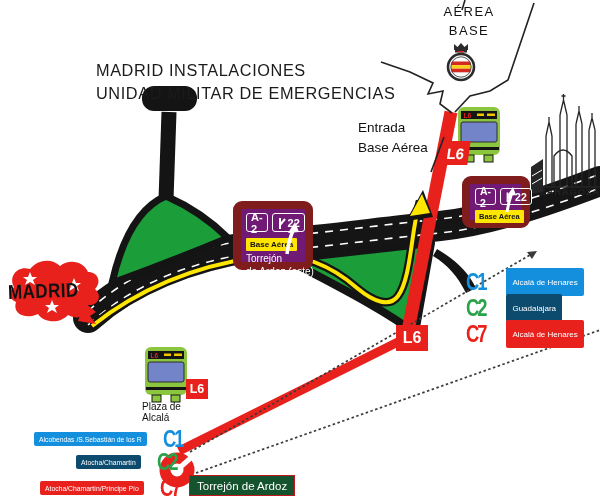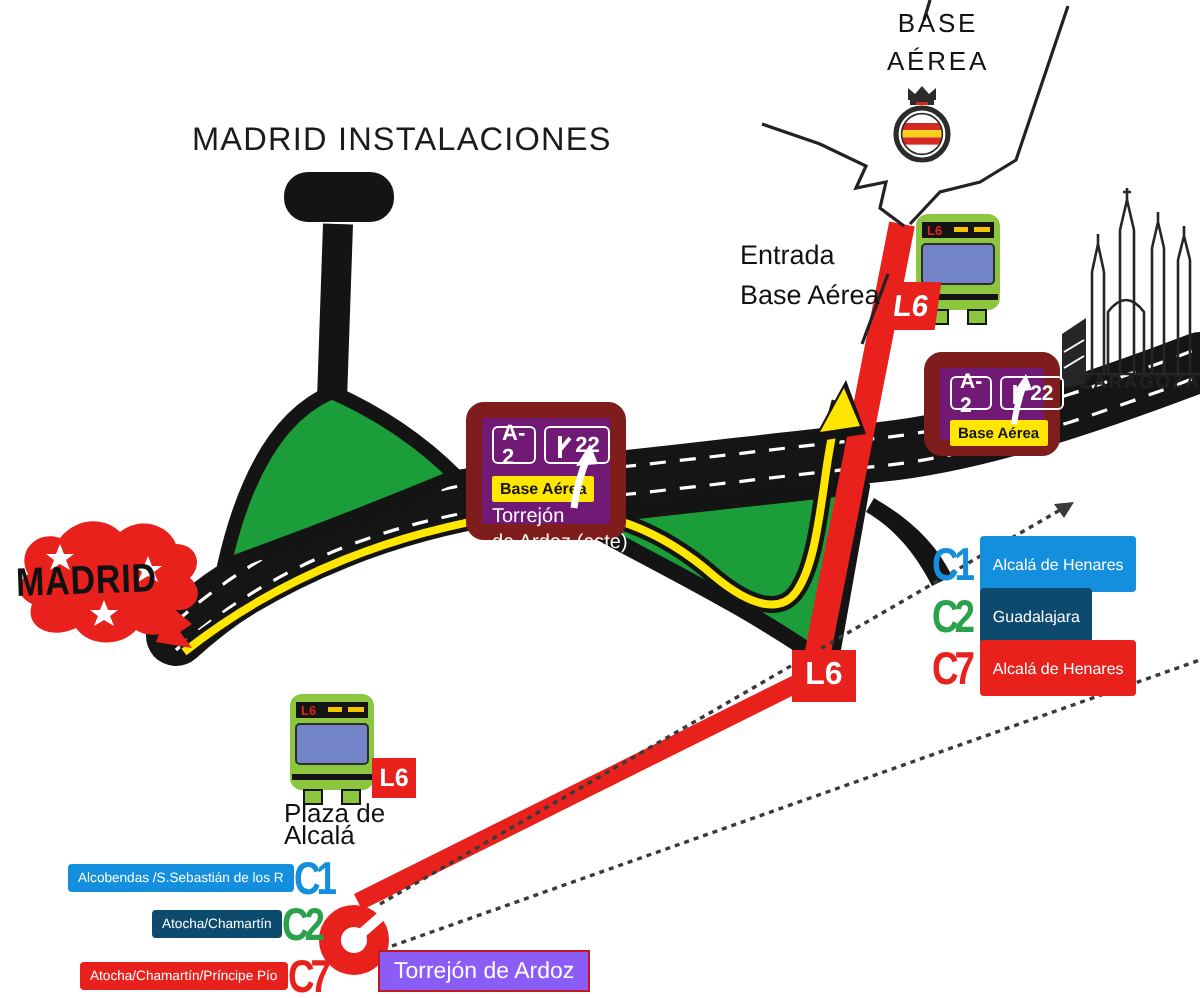--- a/index.html
+++ b/index.html
@@ -5,21 +5,21 @@
   html,body{margin:0;padding:0;background:#fff;}
   #stage{position:relative;width:600px;height:499px;background:#ffffff;overflow:hidden;
          font-family:"Liberation Sans",sans-serif;}
   #artwork{position:absolute;left:0;top:0;z-index:0;}
   .abs{position:absolute;z-index:2;}
 
   .map-title{left:96px;top:59px;font-size:16.3px;line-height:23px;letter-spacing:.6px;
              color:#1b1b1b;font-weight:500;white-space:nowrap;}
   .base-top{left:436px;top:2px;width:66px;text-align:center;font-size:13px;line-height:19px;
             letter-spacing:1.4px;color:#111;font-weight:500;}
-  .entrada{left:358px;top:118px;font-size:13.5px;line-height:20px;color:#111;white-space:nowrap;margin-left:12px;}
+  .entrada{left:358px;top:118px;font-size:13.5px;line-height:20px;color:#111;white-space:nowrap;}
   .zaragoza{left:540px;top:186px;width:62px;font-size:9.5px;font-weight:700;letter-spacing:.8px;
             color:#222;white-space:nowrap;}
   .madrid{left:8px;top:281px;width:94px;font-size:20px;font-weight:800;color:#111;
           transform:rotate(-2deg) scaleX(.85);transform-origin:left center;
           letter-spacing:.5px;white-space:nowrap;}
 
   
   .sign{position:absolute;z-index:3;background:#701a75;border:8px solid #7f1d1d;border-radius:9px;
         box-sizing:border-box;padding:4px 5px;}
   .sign-row{display:flex;gap:4px;}
@@ -33,32 +33,32 @@
   .sign-arrow{position:absolute;right:5px;bottom:6px;}
 
   
   .l6{position:absolute;z-index:4;background:#e8211d;color:#fff;font-weight:700;
       display:flex;align-items:center;justify-content:center;}
   .l6-top{left:442px;top:141px;width:27px;height:24px;font-size:15px;transform:skewX(-8deg);}
   .l6-mid{left:396px;top:325px;width:32px;height:26px;font-size:16px;}
   .l6-small{left:186px;top:379px;width:22px;height:20px;font-size:12.5px;}
 
   
-  .crow{position:absolute;z-index:3;display:flex;align-items:center;gap:0;height:22px;}
+  .crow{position:absolute;z-index:3;display:flex;align-items:center;gap:16px;height:22px;}
   .clogo{font-weight:700;font-size:23px;letter-spacing:-2.5px;transform:scaleX(.8);
          transform-origin:left center;display:inline-block;line-height:1;}
   .c1{color:#138fdd}.c2{color:#2aa24b}.c7{color:#e8211d}
   .bg-c1{background:#138fdd}.bg-c2{background:#0c4a6e}.bg-c7{background:#e8211d}
   .dbox{color:#fff;font-size:8px;height:28px;display:flex;align-items:center;padding:0 6px;
         border-radius:2px;white-space:nowrap;font-weight:500;}
   .obox{color:#fff;font-size:6.8px;height:14px;display:flex;align-items:center;padding:0 5px;
         border-radius:2px;white-space:nowrap;font-weight:500;}
 
-  .plaza{left:142px;top:402px;font-size:13px;line-height:10.5px;color:#111;}
-  .station-box{left:189px;top:475px;height:19px;background:#8b5cf6;border:1px solid #c0181c;
+  .plaza{left:142px;top:402px;font-size:10px;line-height:10.5px;color:#111;}
+  .station-box{left:189px;top:475px;height:19px;background:#14532d;border:1px solid #c0181c;
                color:#fff;font-size:11.5px;display:flex;align-items:center;padding:0 7px;
                white-space:nowrap;z-index:3;}
   .busicon{position:absolute;z-index:3;}
 </style>
 </head>
 <body>
 
 <div id="stage">
 
   <svg id="artwork" width="600" height="499" viewBox="0 0 600 499">
@@ -123,25 +123,26 @@
       <path d="M546,187 V136 M552,187 V136 M546,136 L549,122 L552,136 M549,122 V117"></path>
       <path d="M560,187 V115 M567,187 V115 M560,115 L563.5,100 L567,115 M563.5,100 V94 M561.5,96 H565.5"></path>
       <path d="M554,187 V156 Q563,144 572,156 V187"></path>
       <path d="M576,187 V124 M582,187 V124 M576,124 L579,111 L582,124 M579,111 V106"></path>
       <path d="M589,187 V130 M595,187 V130 M589,130 L592,118 L595,130 M592,118 V113"></path>
     </g>
   </svg>
 
   <div class="abs map-title">
     <div>MADRID INSTALACIONES</div>
+    <div>UNIDAD MILITAR DE EMERGENCIAS</div>
   </div>
 
   <div class="abs base-top">
+    <div>AÉREA</div>
     <div>BASE</div>
-    <div>AÉREA</div>
   </div>
 
   <svg class="abs" style="left:441px;top:40px;" width="40" height="46" viewBox="0 0 40 46">
     <polygon points="13,10 13,4 16.5,7 20,3 23.5,7 27,4 27,10" fill="#2b2b2b"></polygon>
     <rect x="14" y="10" width="12" height="2.5" fill="#2b2b2b"></rect>
     <rect x="17" y="11" width="6" height="1.5" fill="#d22a22"></rect>
     <circle cx="20" cy="27" r="13" fill="#fdfdfd" stroke="#2b2b2b" stroke-width="2.6"></circle>
     <clipPath id="embclip">
         <circle cx="20" cy="27" r="10.2"></circle>
       </clipPath>

